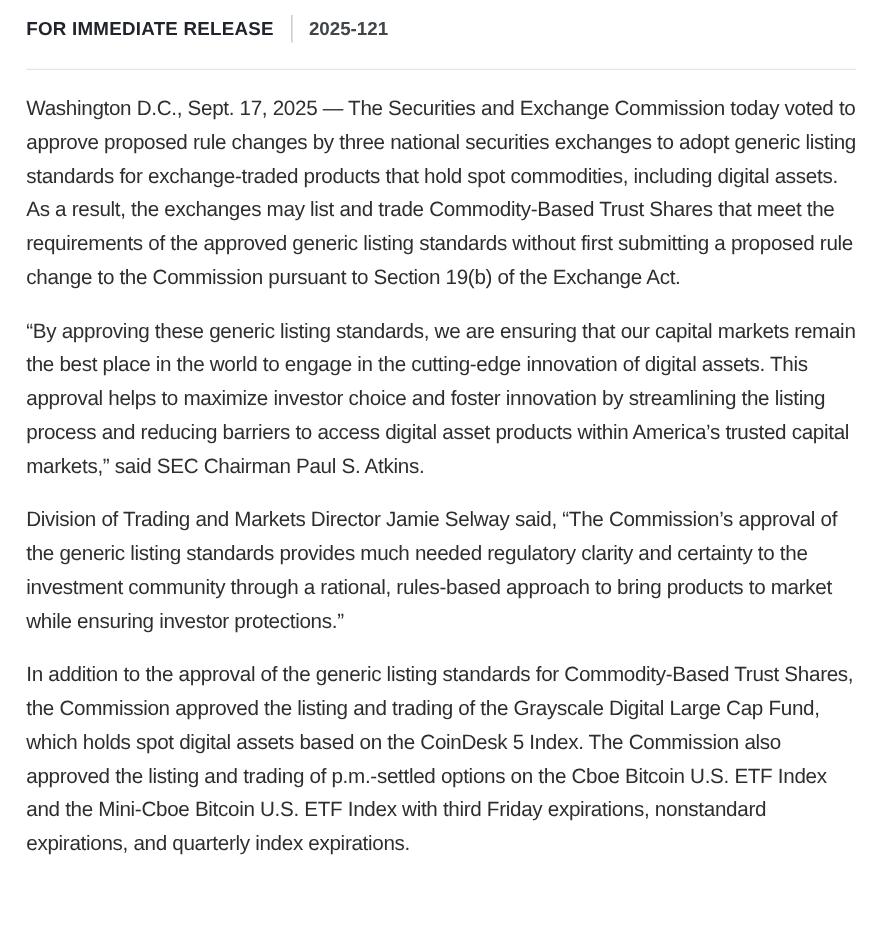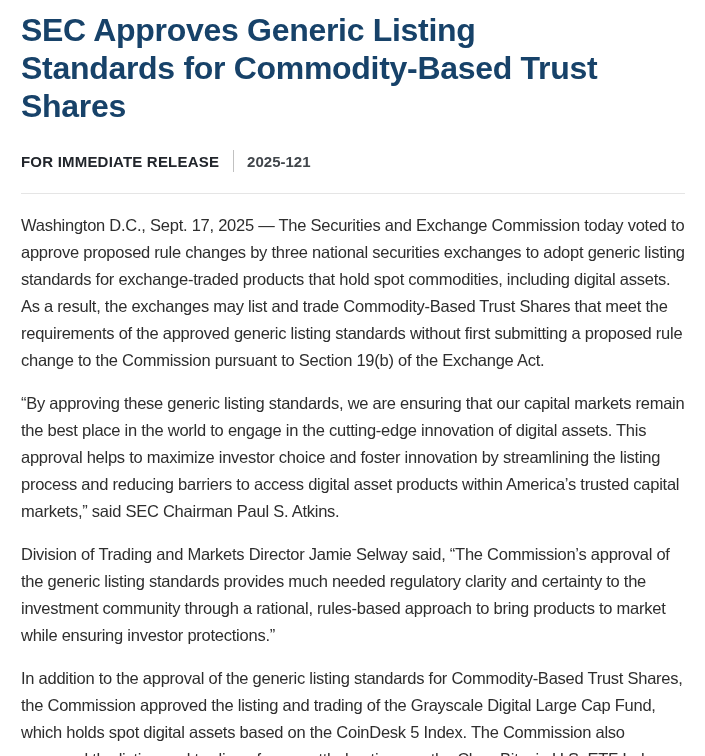--- a/index.html
+++ b/index.html
@@ -66,21 +66,20 @@
     letter-spacing: -0.25px;
     font-stretch: condensed;
     color: #2e2e2e;
   }
 </style>
 </head>
 <body>
 
 <article class="page">
 
-  <h1 class="page-title">SEC Approves Generic Listing Standards for Commodity-Based Trust Shares</h1>
 
   <div class="release-row">
     <span class="release-label">FOR IMMEDIATE RELEASE</span>
     <span class="release-vbar"></span>
     <span class="release-number">2025-121</span>
   </div>
 
   <hr class="section-divider">
 
   <p class="body-paragraph">Washington D.C., Sept. 17, 2025 — The Securities and Exchange Commission today voted to approve proposed rule changes by three national securities exchanges to adopt generic listing standards for exchange-traded products that hold spot commodities, including digital assets. As a result, the exchanges may list and trade Commodity-Based Trust Shares that meet the requirements of the approved generic listing standards without first submitting a proposed rule change to the Commission pursuant to Section 19(b) of the Exchange Act.</p>

